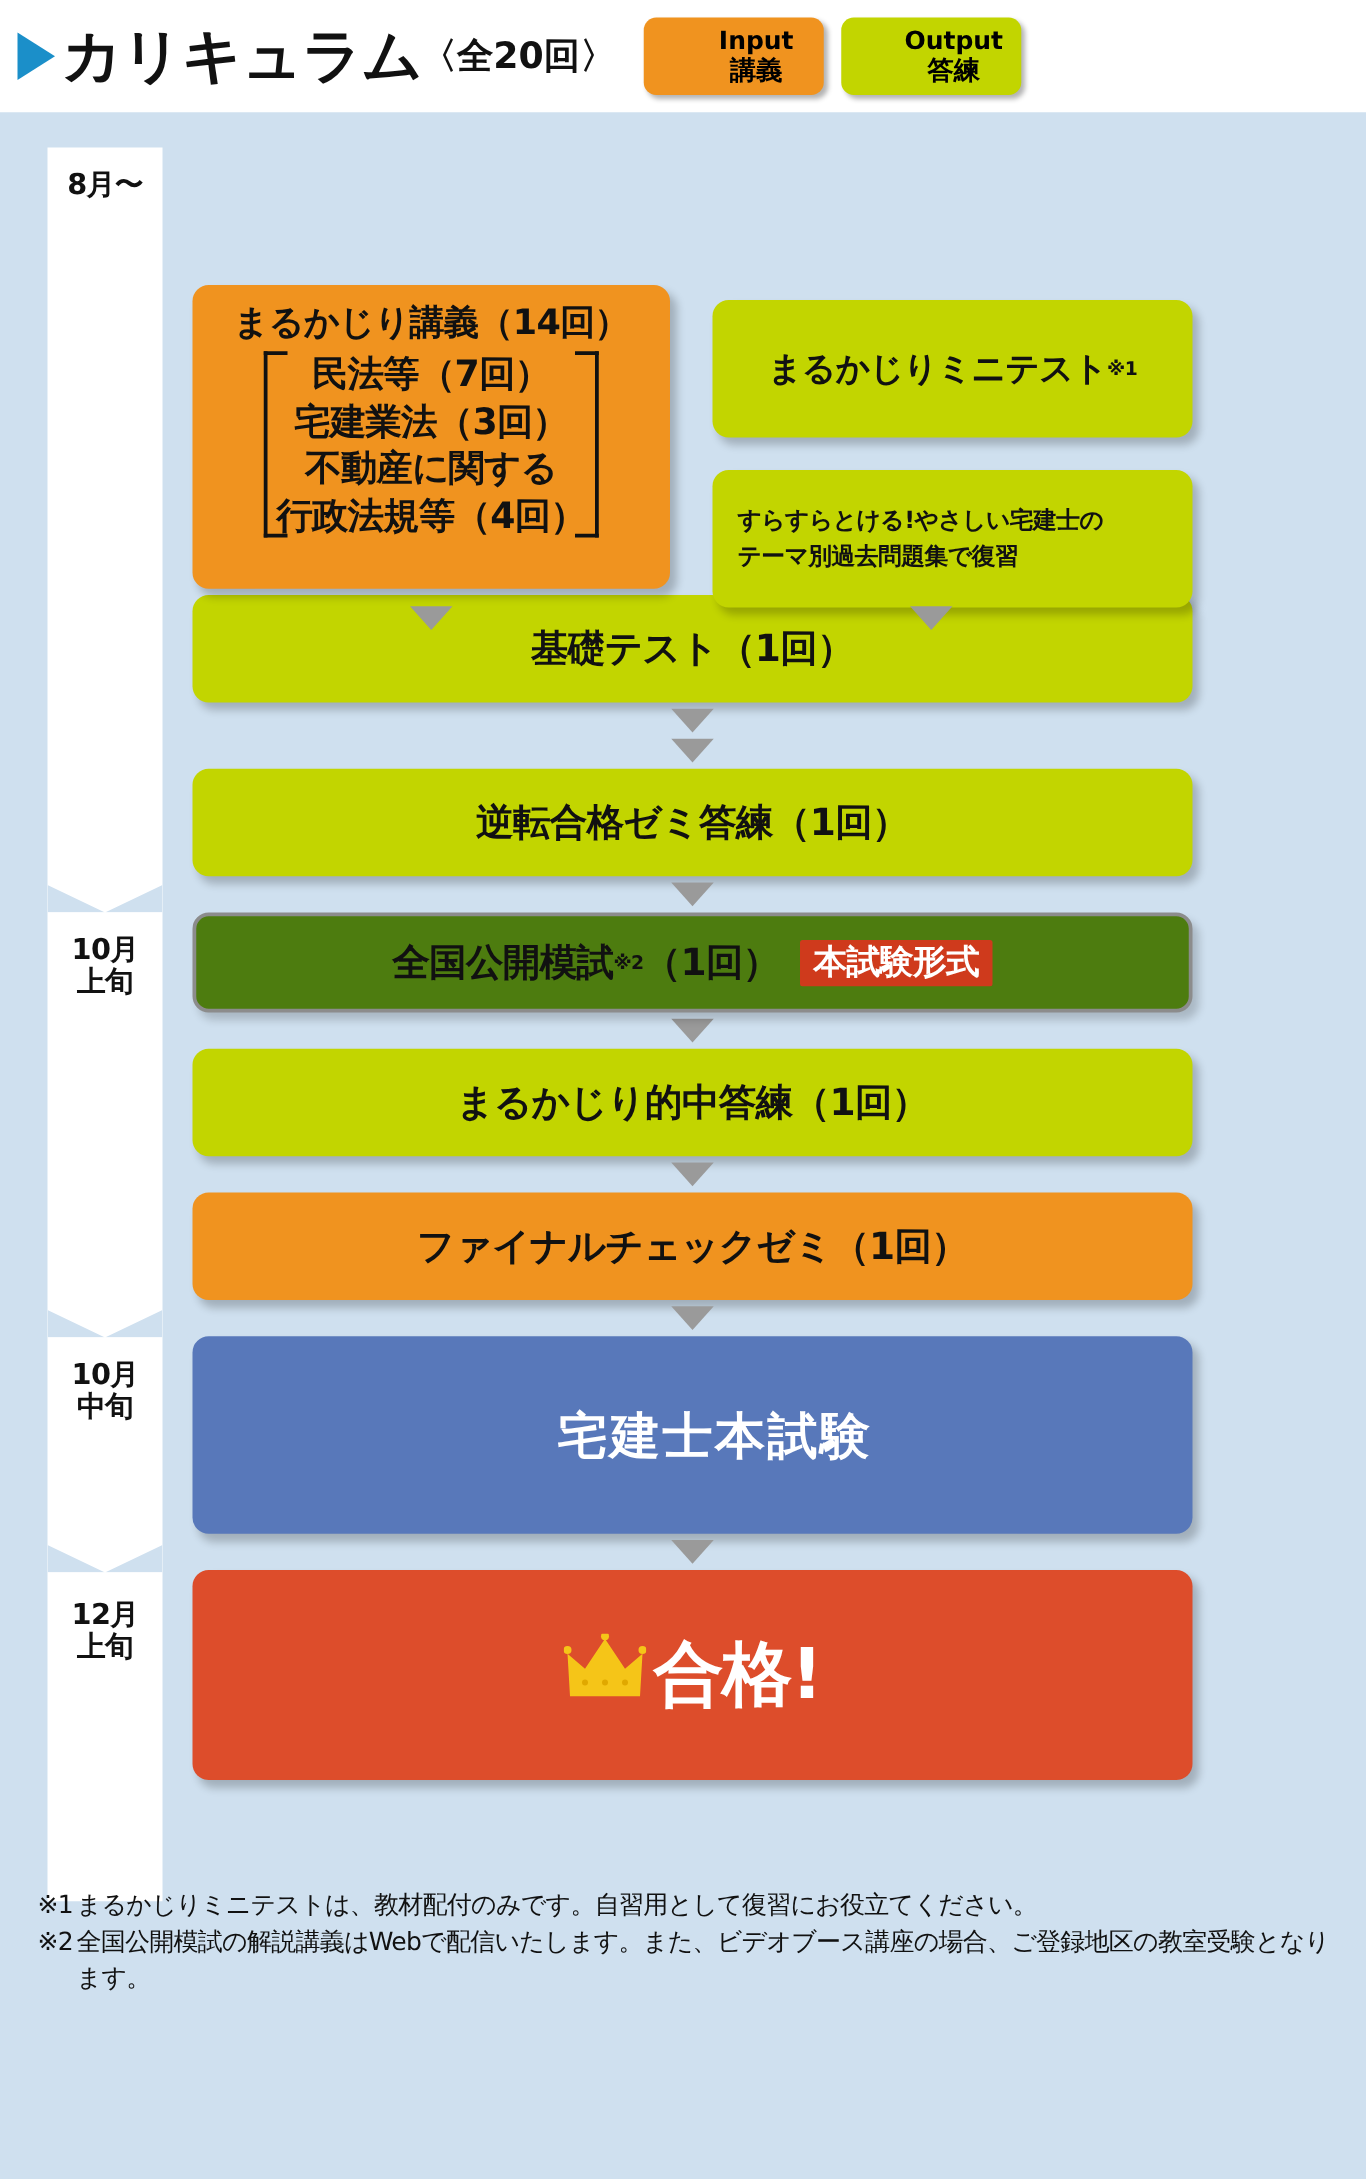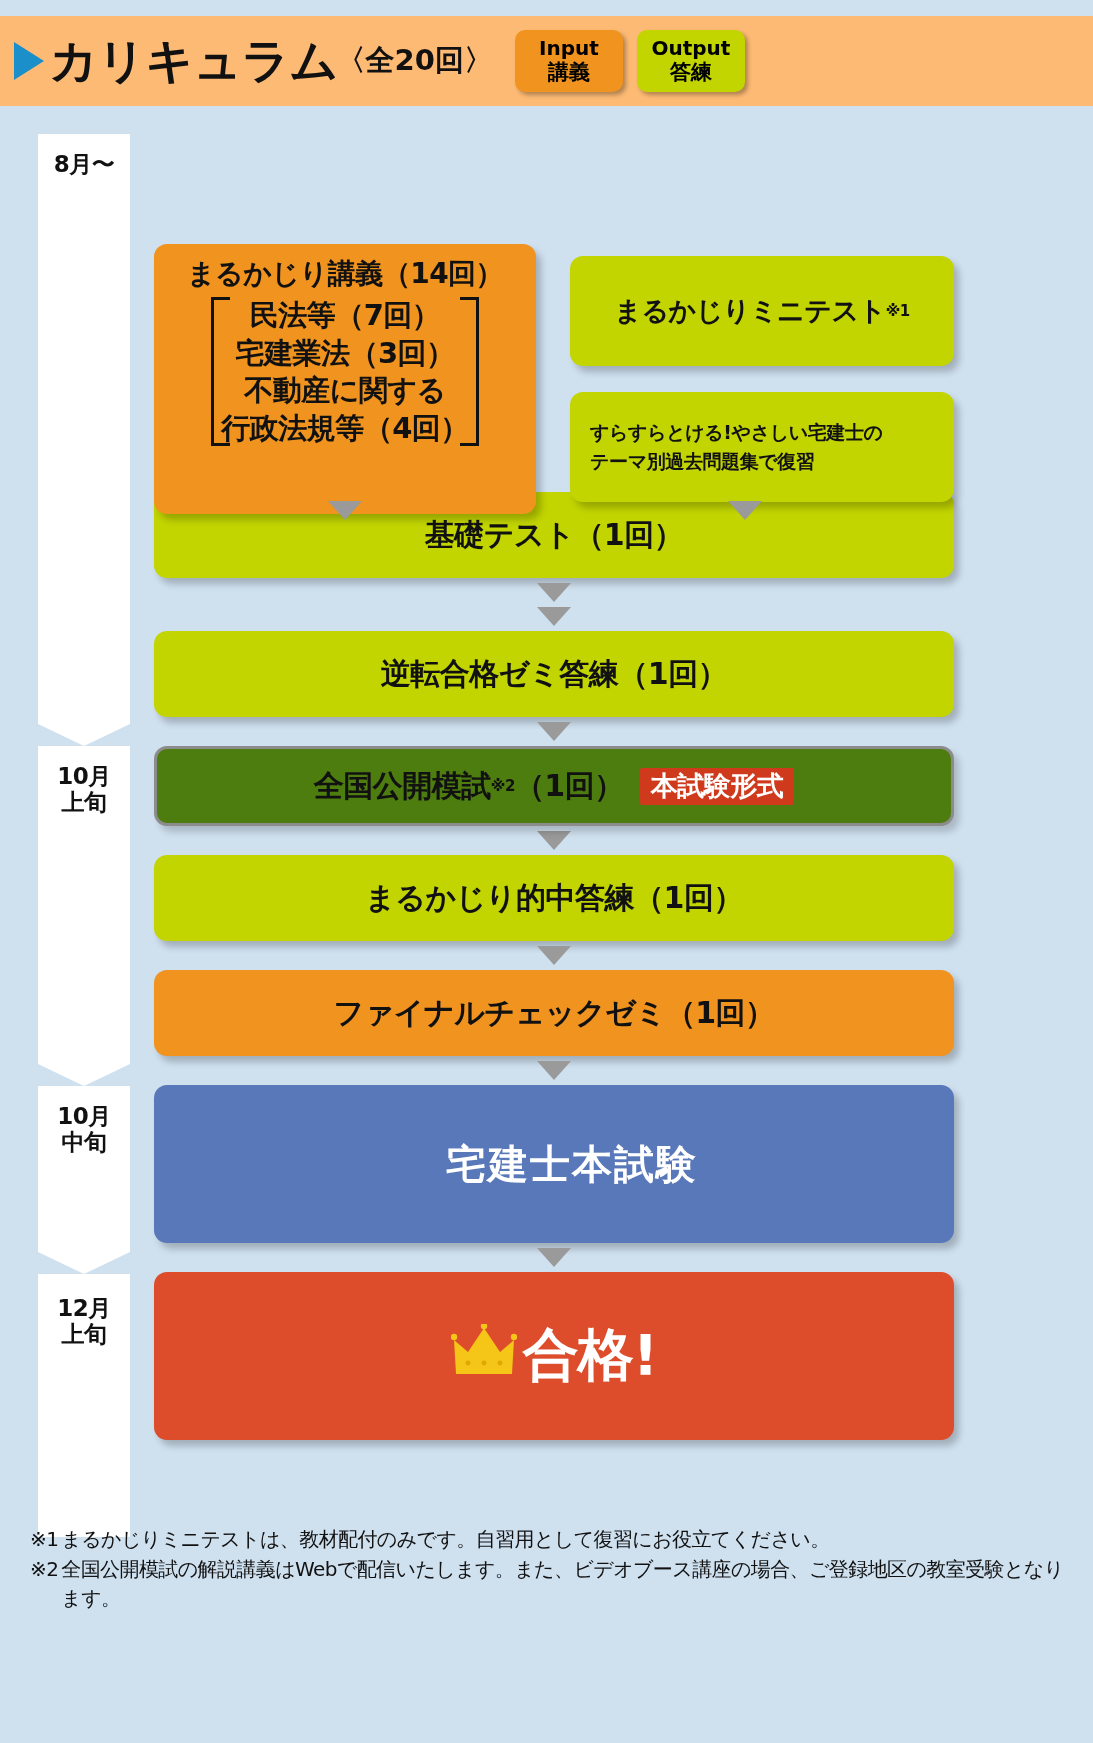--- a/index.html
+++ b/index.html
@@ -8,26 +8,25 @@
     width:1093px;height:1743px;
     background:#cfe0ef;
     font-family:"DejaVu Sans","Liberation Sans",sans-serif;
     overflow:hidden;
     position:relative;
   }
 
   
   .header{
     height:90px;
-    background:#fdba74;
+    background:#ffffff;
     display:flex;
     align-items:center;
     padding-left:14px;
     box-sizing:border-box;
-    margin-top:16px;
   }
   .play-tri{
     width:0;height:0;
     border-left:30px solid #1b8fc9;
     border-top:19px solid transparent;
     border-bottom:19px solid transparent;
     margin-right:8px;
     flex:0 0 auto;
   }
   .title-main{
@@ -47,20 +46,21 @@
   }
   .tagbox{
     width:108px;height:62px;
     border-radius:10px;
     display:flex;flex-direction:column;
     align-items:center;justify-content:center;
     font-size:20px;font-weight:700;color:#000;
     line-height:1.18;
     box-shadow:3px 3px 4px rgba(0,0,0,.30);
     flex:0 0 auto;
+    padding-left:36px;
   }
   .tag-input{background:#f0931f;margin-left:22px;}
   .tag-output{background:#c2d500;margin-left:14px;}
   .tag-l1{font-size:20px;}
   .tag-l2{font-size:21px;}
 
   
   .body-area{
     position:relative;
     height:1523px;
@@ -112,21 +112,21 @@
   .red{background:#dd4d2b;color:#fff;}
   .white-box{
     background:#4d7c0f;
     border:3px solid #8c8c8c;
     box-shadow:5px 6px 7px rgba(0,0,0,.18);
   }
 
   
   .lecture-box{
     position:absolute;left:0;top:0;
-    width:382px;height:270px;
+    width:382px;height:243px;
     flex-direction:column;
     justify-content:flex-start;
     padding-top:11px;
     text-align:right;
   }
   .lecture-title{
     font-size:28px;font-weight:600;
     letter-spacing:-.5px;
     white-space:nowrap;
   }

